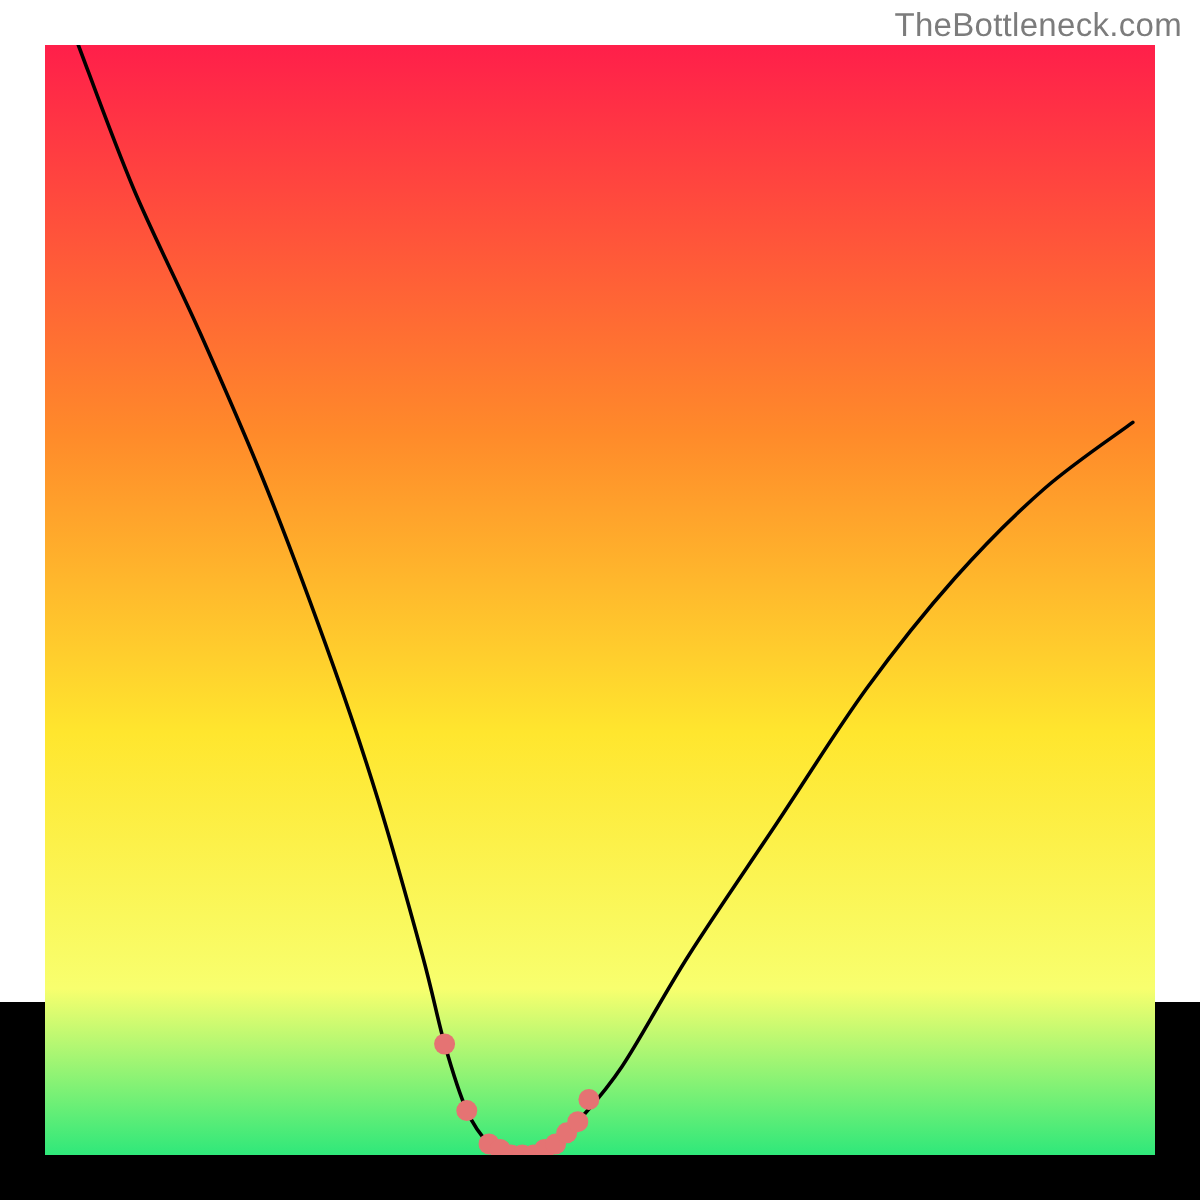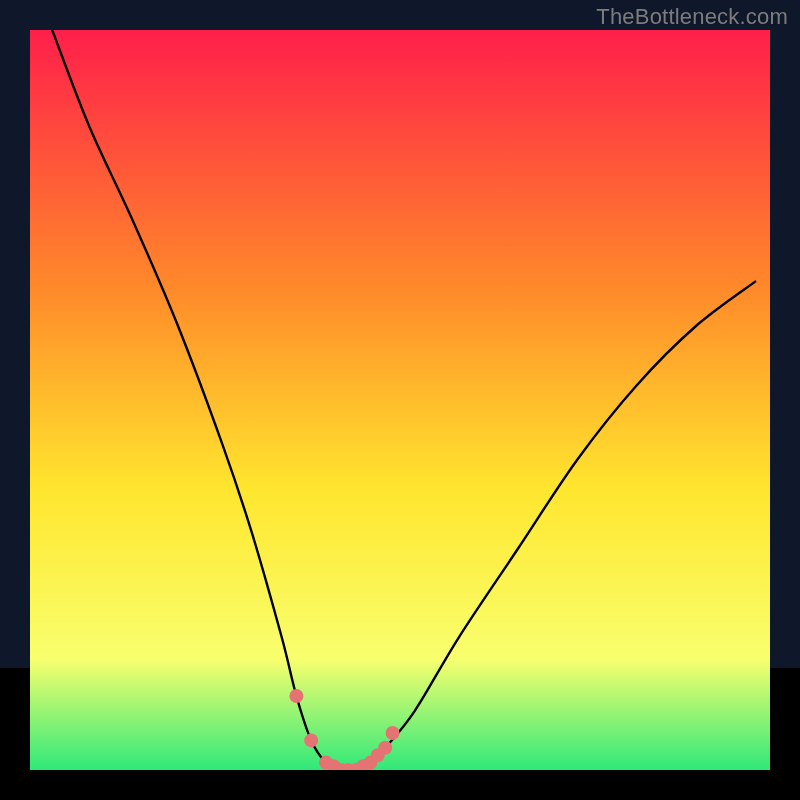--- a/index.html
+++ b/index.html
@@ -10,21 +10,21 @@
     overflow: hidden;
     background: #000;
     font-family: Arial, Helvetica, sans-serif;
   }
   .frame {
     position: absolute;
     top: 0;
     left: 0;
     width: 800px;
     height: 668px;
-    background: #0f172a;
+    background: #ffffff;
   }
   .plot {
     position: absolute;
     top: 30px;
     left: 30px;
     width: 740px;
     height: 740px;
   }
   .watermark {
     position: absolute;

